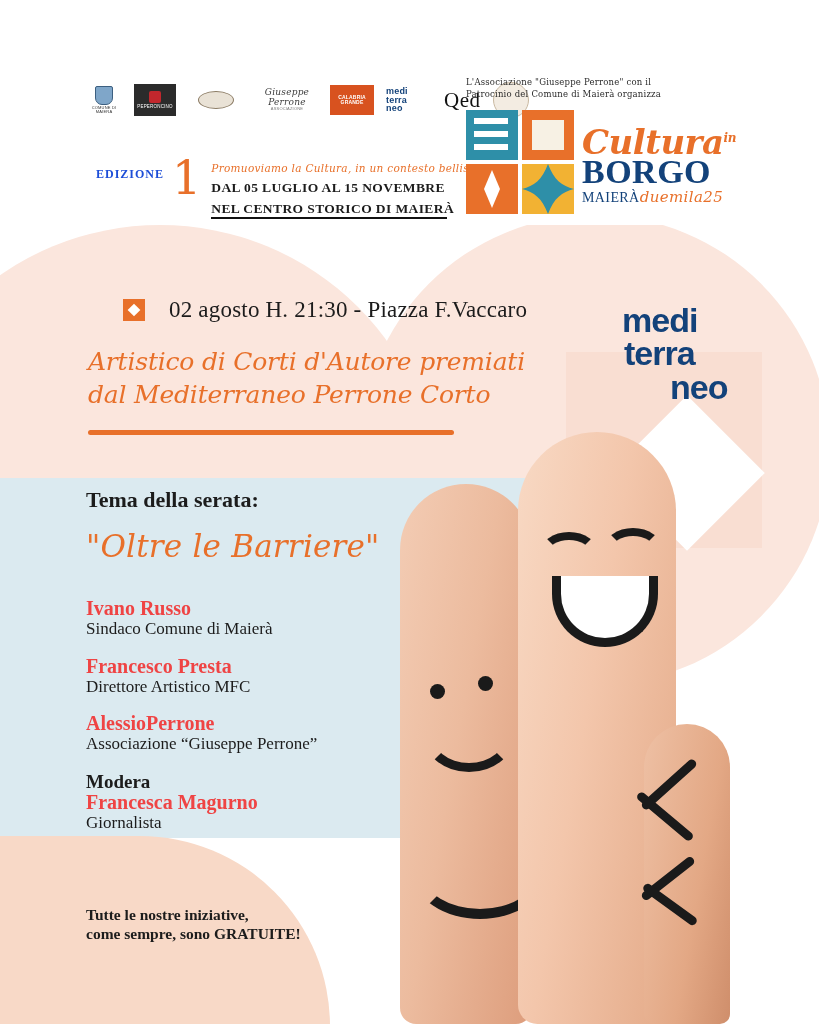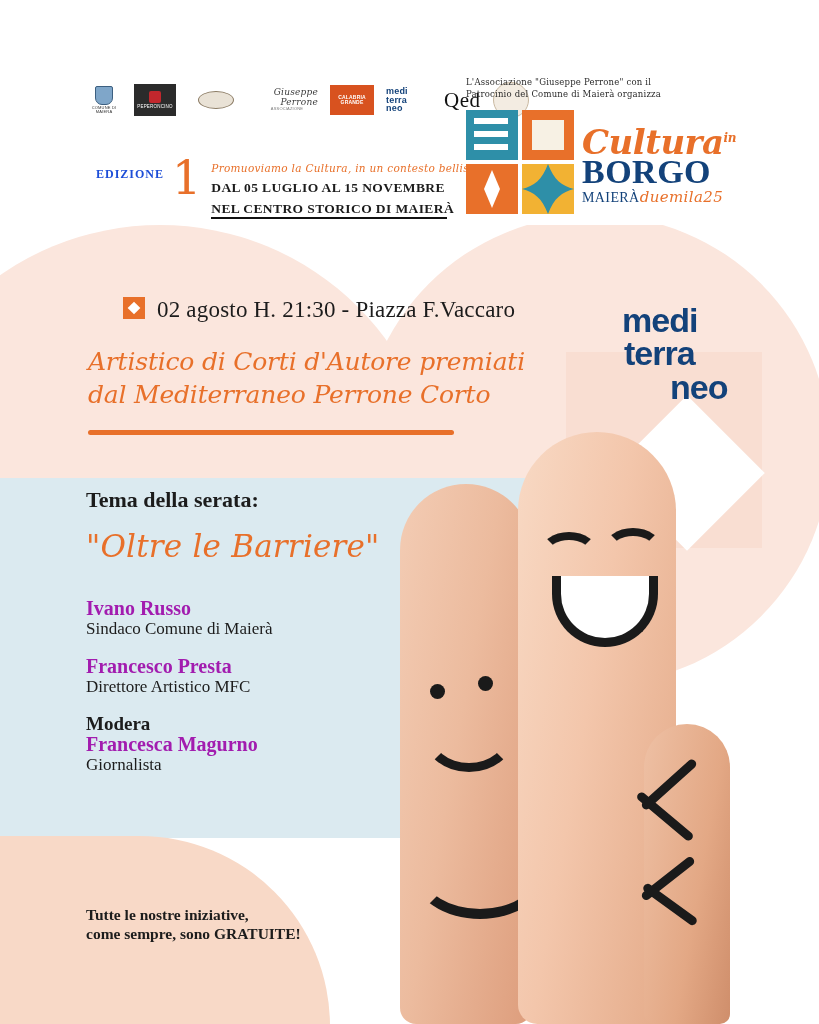--- a/index.html
+++ b/index.html
@@ -137,21 +137,20 @@
     width: 62px;
     flex-direction: column;
     font-size: 6px;
     color: #555;
   }
   .logo-gp .sig {
     font-family: "DejaVu Serif", serif;
     font-style: italic;
     font-size: 9px;
     color: #3b3b3b;
-    text-align: right;
   }
   .logo-gp .tiny { font-size: 4px; color: #777; }
   .logo-grande {
     width: 44px; height: 30px;
     background: #d8521f;
     color: #fff;
     flex-direction: column;
     font-size: 5px;
     font-weight: bold;
     line-height: 1.1;
@@ -291,22 +290,22 @@
     font-style: italic;
     color: #e8702a;
     font-size: 15px;
   }
 
   
   .event-head {
     position: absolute;
     left: 86px; top: 297px;
     display: flex;
-    align-items: flex-start;
-    gap: 12px;
+    align-items: center;
+    gap: 24px;
     padding-left: 37px;
   }
   .spark {
     width: 22px; height: 22px;
     background: #e8702a;
     position: relative;
     flex: none;
   }
   .spark::after {
     content: "";
@@ -379,21 +378,21 @@
     font-family: "Liberation Serif", serif;
     font-weight: bold;
     font-size: 19px;
     color: #1c1c1c;
     line-height: 1.12;
   }
   .sp-name {
     font-family: "Liberation Serif", serif;
     font-weight: bold;
     font-size: 20px;
-    color: #a21caf;
+    color: #ef4444;
     line-height: 1.05;
   }
   .sp-role {
     font-family: "Liberation Serif", serif;
     font-size: 17px;
     color: #1c1c1c;
     line-height: 1.15;
     margin-bottom: 17px;
   }
   .modera-block { margin-top: 2px; }
@@ -578,20 +577,24 @@
 
   <div class="speakers">
     <div>
       <div class="sp-name">Ivano Russo</div>
       <div class="sp-role">Sindaco Comune di Maierà</div>
     </div>
     <div>
       <div class="sp-name">Francesco Presta</div>
       <div class="sp-role">Direttore Artistico MFC</div>
     </div>
+    <div>
+      <div class="sp-name">AlessioPerrone</div>
+      <div class="sp-role">Associazione “Giuseppe Perrone”</div>
+    </div>
     <div class="modera-block">
       <div class="sec-head">Modera</div>
       <div class="sp-name">Francesca Magurno</div>
       <div class="sp-role">Giornalista</div>
     </div>
   </div>
 
   <div class="free-note">
     <div>Tutte le nostre iniziative,</div>
     <div>come sempre, sono GRATUITE!</div>

